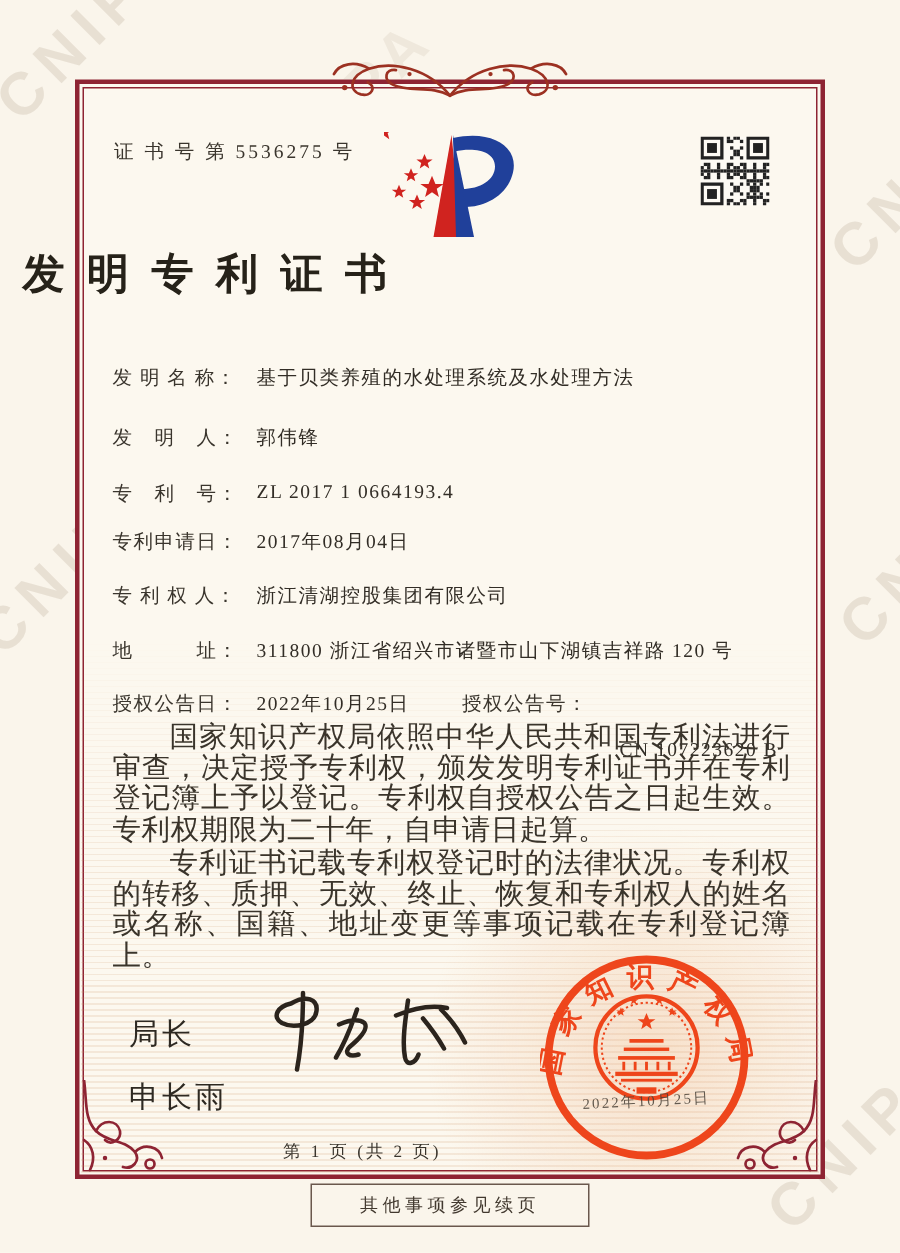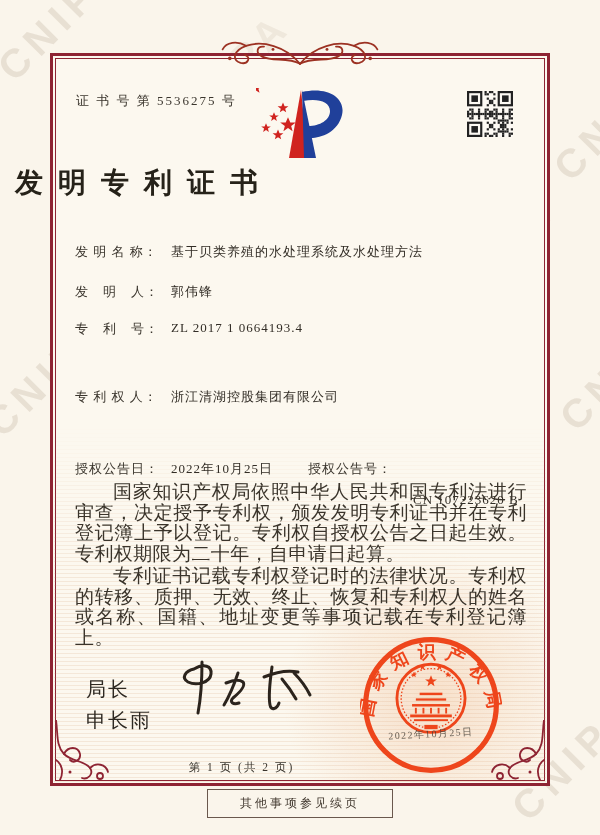--- a/index.html
+++ b/index.html
@@ -70,21 +70,21 @@
   
   .bodytext{
     position:absolute;left:75px;top:482px;width:452px;
     font-size:19px;line-height:20.5px;letter-spacing:0.4px;
     text-align:justify;color:#3a342b;
   }
   .bodytext p{margin:0;text-indent:2em;}
   .bodytext p + p{margin-top:2px;}
   
   .sig-block{position:absolute;left:86px;top:676px;font-size:20px;letter-spacing:2px;color:#2e2922;}
-  .sig-block .l2{margin-top:4px;}
+  .sig-block .l2{margin-top:15px;}
   .signature{position:absolute;left:176px;top:658px;width:140px;height:60px;}
   .seal{position:absolute;left:360px;top:634px;width:142px;height:142px;opacity:0.93;}
   
   .page-no{
     position:absolute;left:0;top:760px;width:483px;text-align:center;
     font-size:11.5px;letter-spacing:2px;color:#3a352d;
   }
   .cont-tab{
     position:absolute;left:207px;top:789px;width:186px;height:29px;
     border:1px solid #6a584d;box-sizing:border-box;
@@ -304,23 +304,31 @@
       <span class="fvalue">基于贝类养殖的水处理系统及水处理方法</span>
     </div>
     <div class="frow r1">
       <span class="flabel">发　明　人：</span>
       <span class="fvalue">郭伟锋</span>
     </div>
     <div class="frow r2">
       <span class="flabel">专　利　号：</span>
       <span class="fvalue">ZL 2017 1 0664193.4</span>
     </div>
+    <div class="frow r3">
+      <span class="flabel">专利申请日：</span>
+      <span class="fvalue">2017年08月04日</span>
+    </div>
     <div class="frow r4">
       <span class="flabel">专 利 权 人：</span>
       <span class="fvalue">浙江清湖控股集团有限公司</span>
+    </div>
+    <div class="frow r5">
+      <span class="flabel">地　　　址：</span>
+      <span class="fvalue">311800 浙江省绍兴市诸暨市山下湖镇吉祥路 120 号</span>
     </div>
     <div class="frow r6">
       <span class="flabel">授权公告日：</span>
       <span class="fvalue">2022年10月25日</span>
       <span class="g2label">授权公告号：</span>
       <span class="g2value">CN 107223620 B</span>
     </div>
   </div>
 
   <div class="bodytext">

